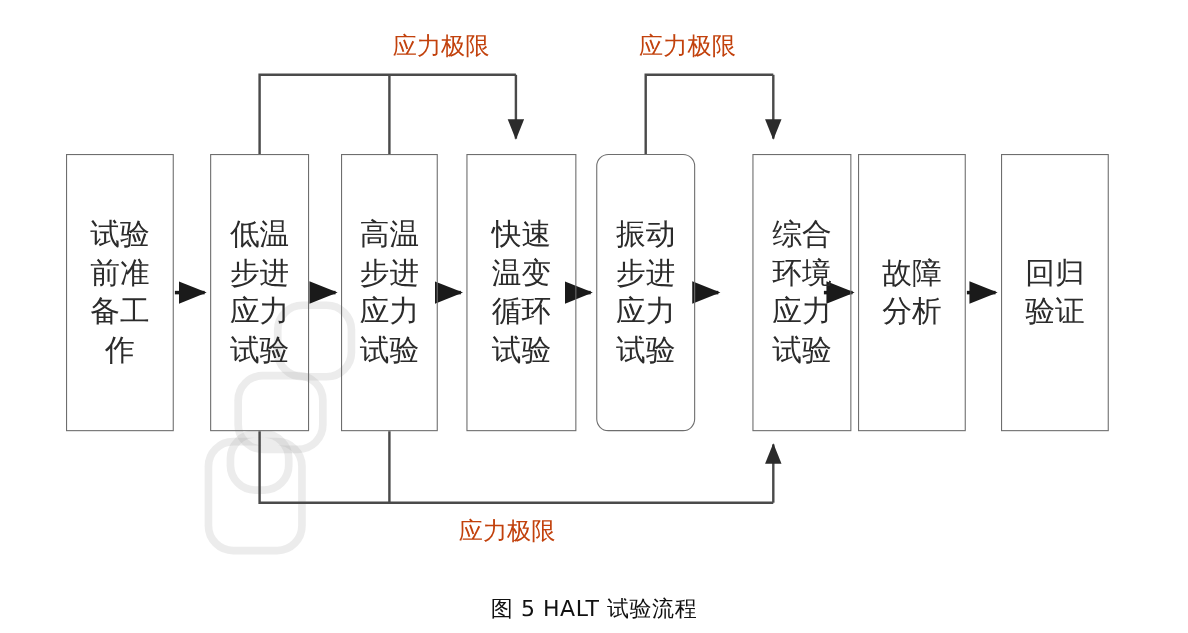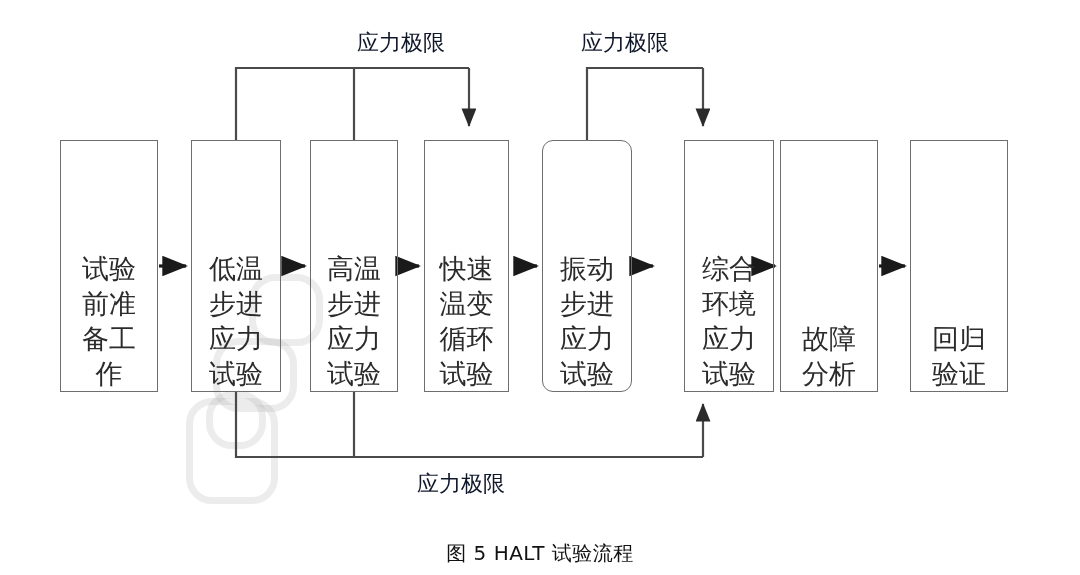--- a/index.html
+++ b/index.html
@@ -28,41 +28,41 @@
     top: 0;
     width: 1080px;
     height: 575px;
   }
   .node-box {
     position: absolute;
     box-sizing: border-box;
     border: 1.6px solid #6e6e6e;
     background: transparent;
     display: flex;
-    align-items: flex-end;
+    align-items: center;
     justify-content: center;
   }
   .node-label {
     display: block;
     text-align: center;
     font-size: 27px;
     line-height: 1.30;
     letter-spacing: 0px;
     color: #2b2b2b;
     font-family: "DejaVu Sans", "Liberation Sans", sans-serif;
     white-space: pre-line;
     user-select: none;
   }
   .node-label.w2 { width: 62px; }
   .node-label.w1 { width: 62px; }
   .loop-label {
     position: absolute;
     font-size: 22px;
     line-height: 1;
-    color: #0f172a;
+    color: #c2410c;
     white-space: nowrap;
     user-select: none;
   }
   #figure-caption {
     position: absolute;
     left: 0;
     top: 540px;
     width: 1080px;
     text-align: center;
     font-size: 20px;
@@ -140,21 +140,21 @@
 试验</span>
   </div>
 
   <div class="node-box" style="left:310px; top:140px; width:88px; height:252px;">
     <span class="node-label w2">高温
 步进
 应力
 试验</span>
   </div>
 
-  <div class="node-box" style="left:424px; top:140px; width:85px; height:252px;">
+  <div class="node-box" style="left:424px; top:140px; width:100px; height:252px;">
     <span class="node-label w2">快速
 温变
 循环
 试验</span>
   </div>
 
   <div class="node-box" style="left:542px; top:140px; width:90px; height:252px;border-radius:11px;">
     <span class="node-label w2">振动
 步进
 应力

